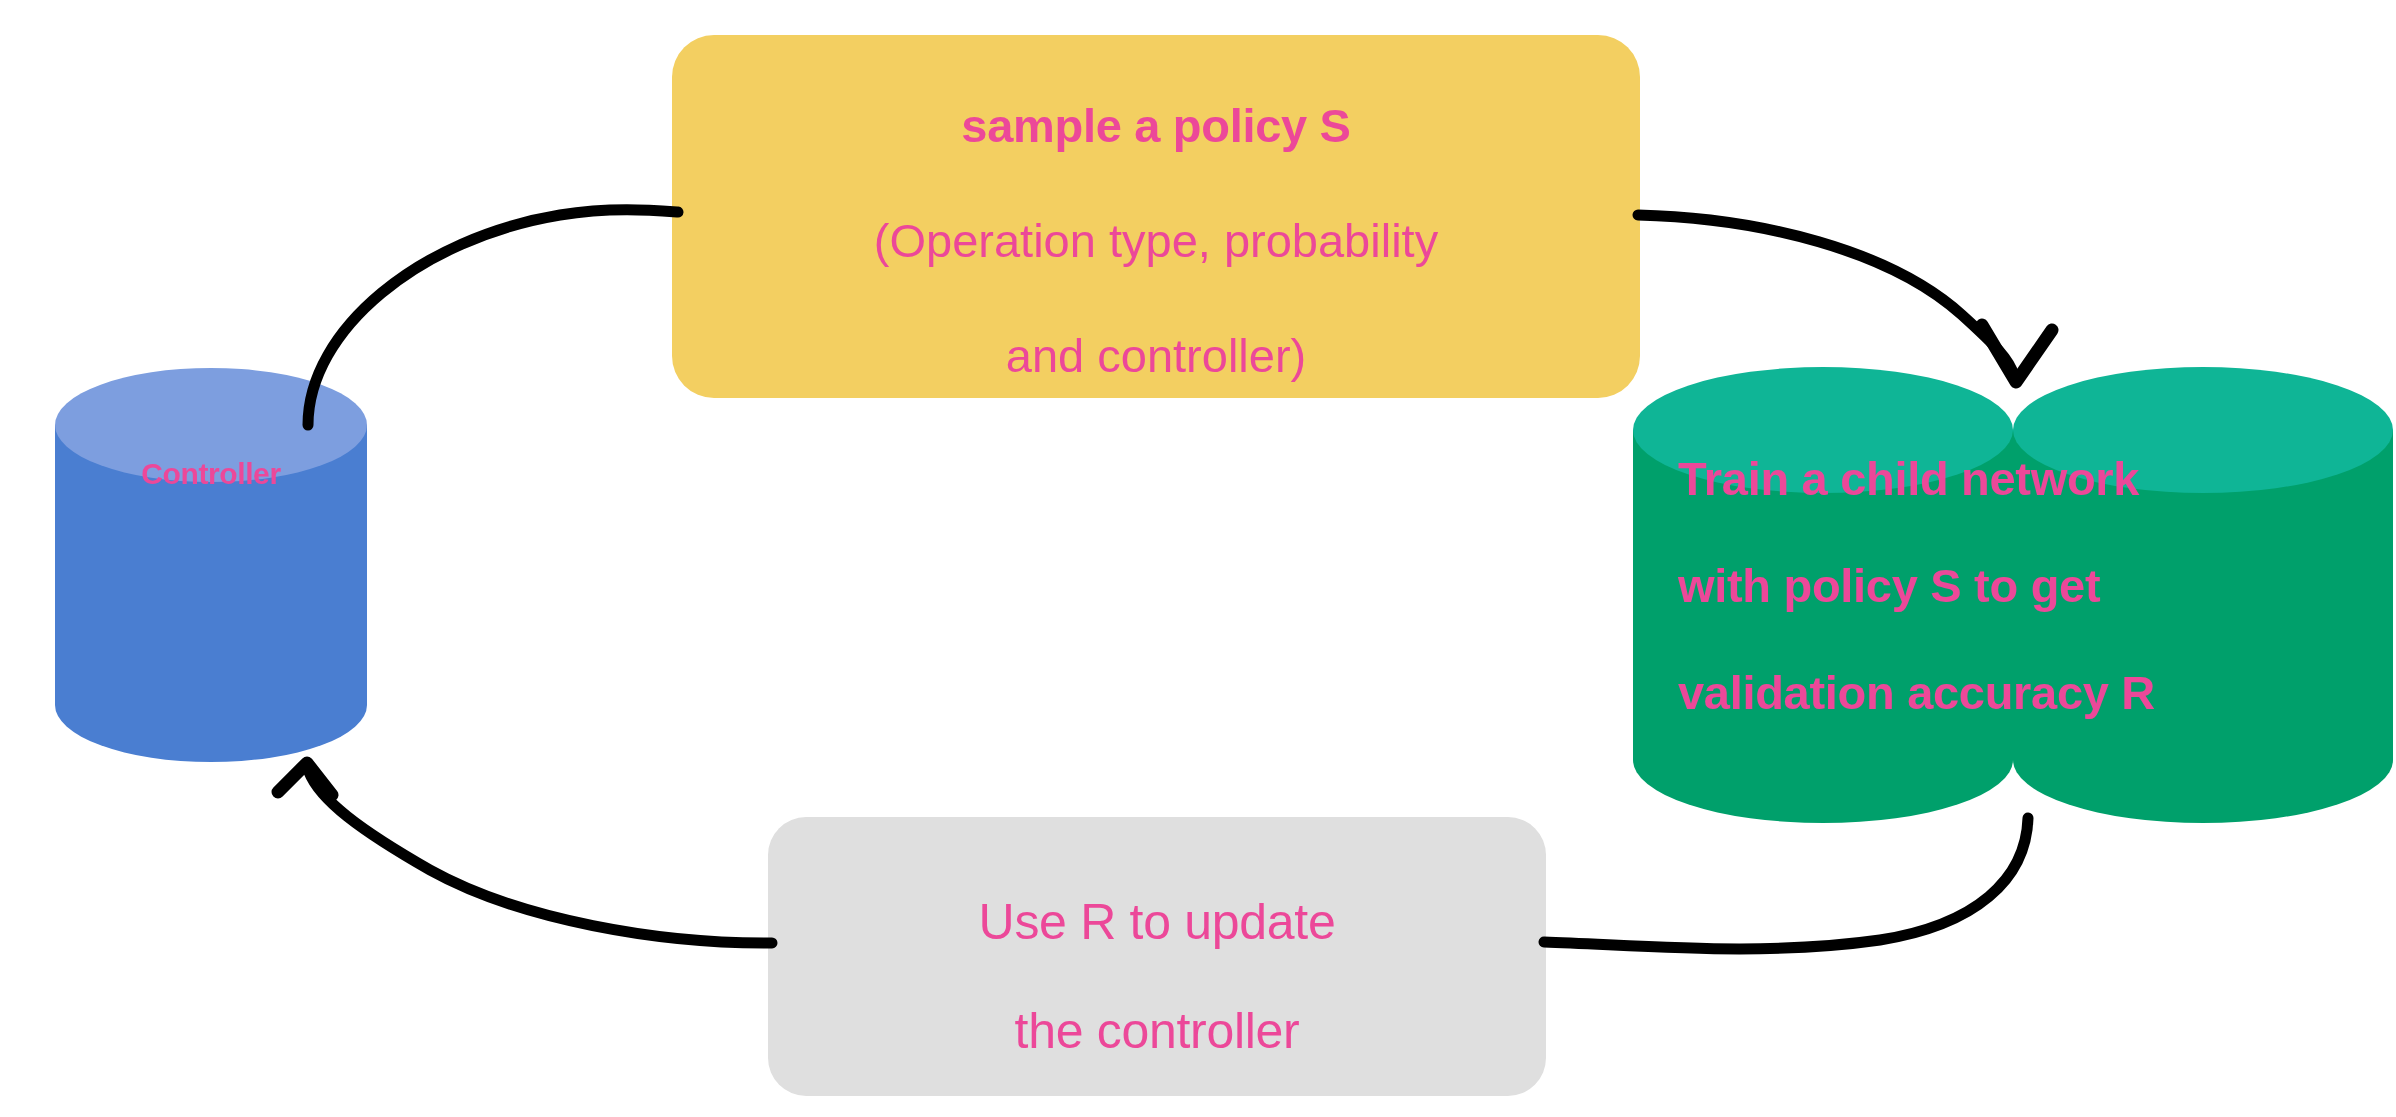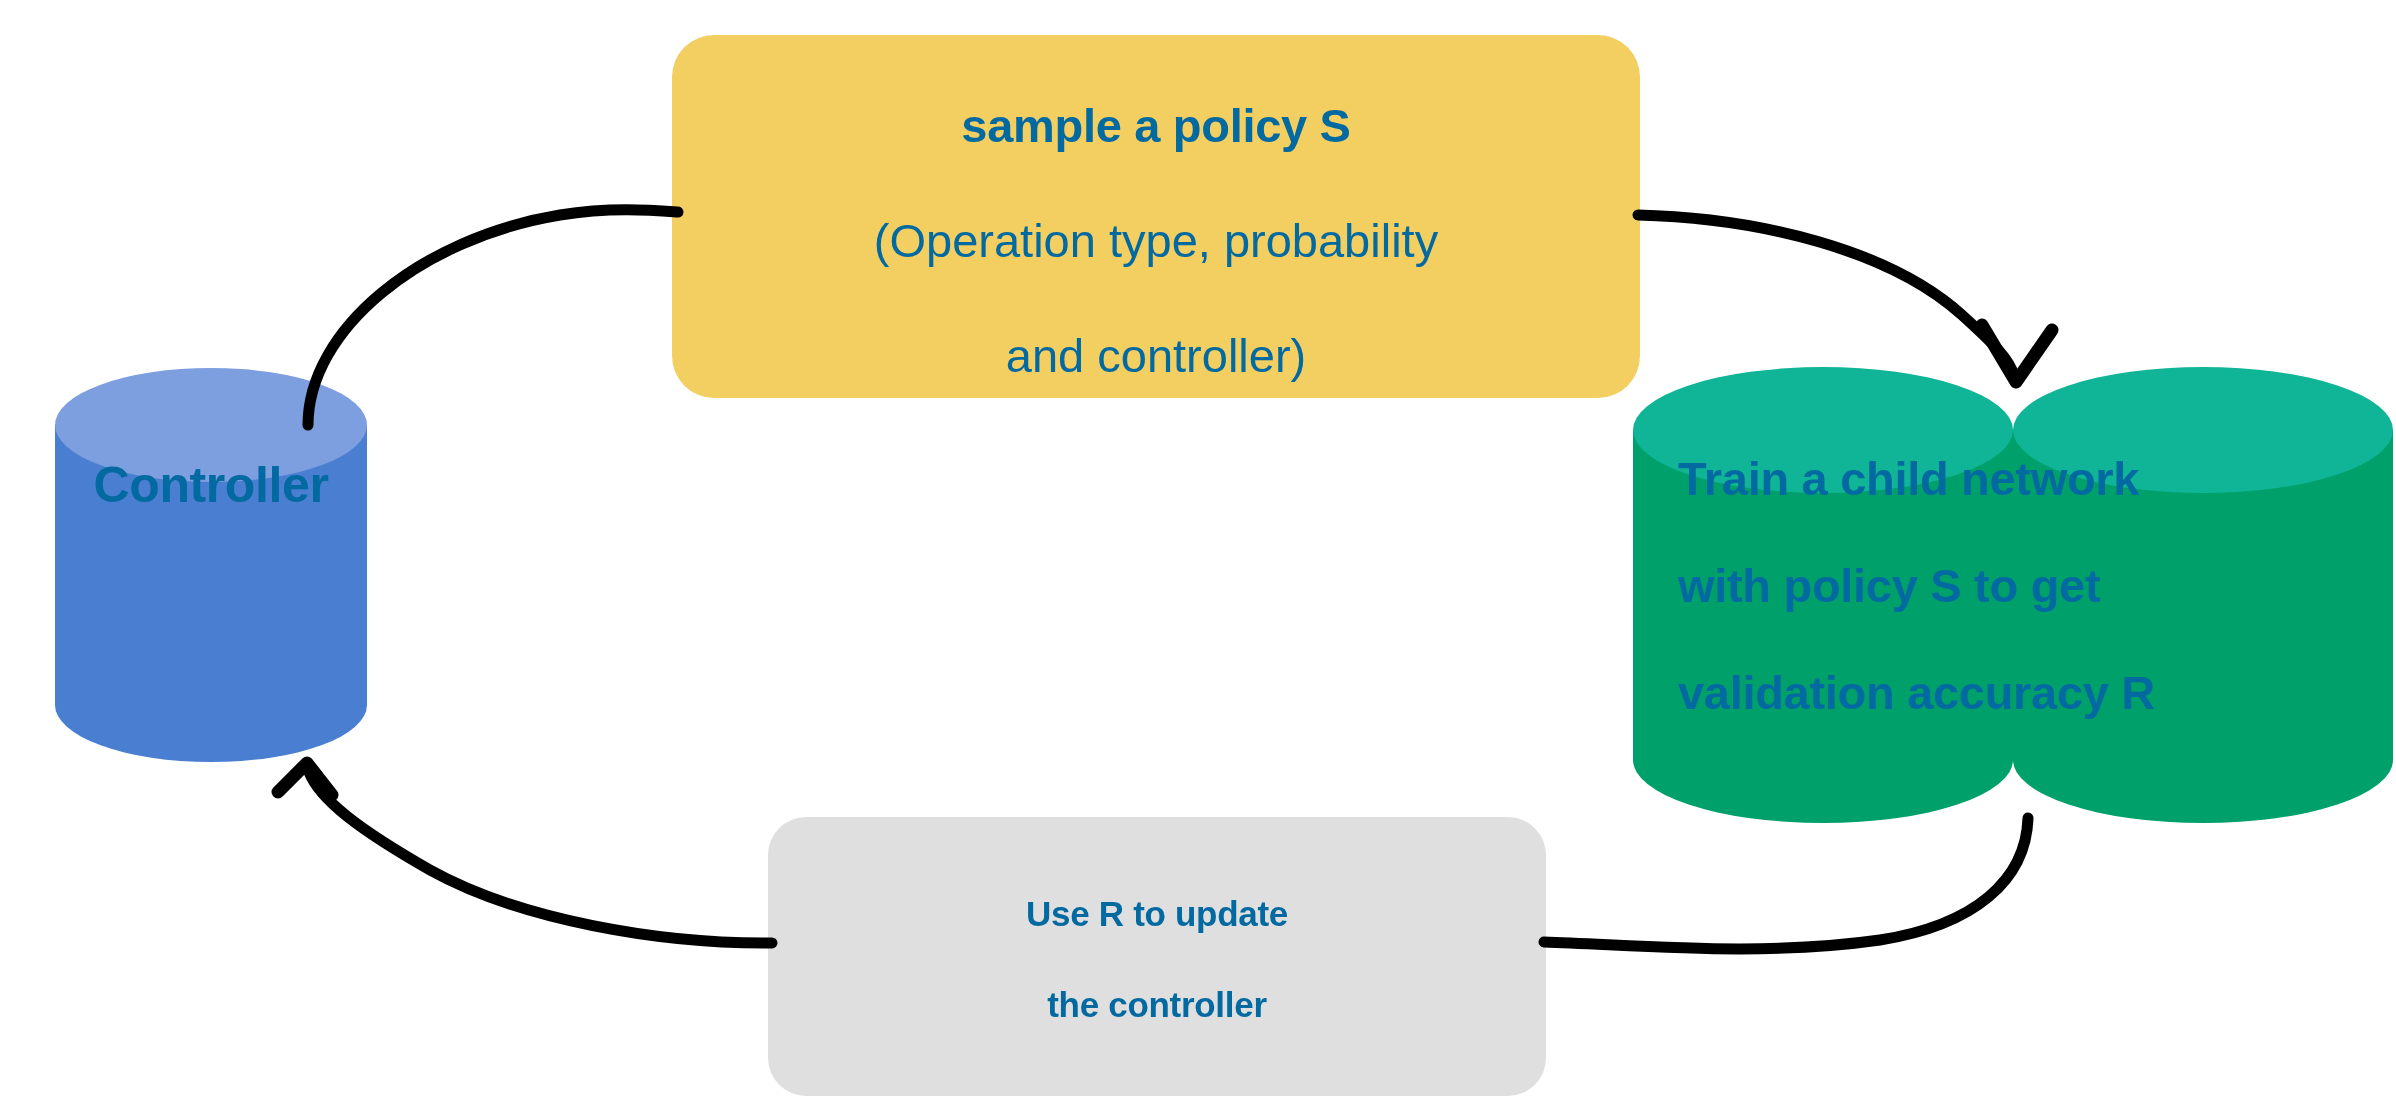--- a/index.html
+++ b/index.html
@@ -20,35 +20,35 @@
   #diagram-svg {
     position: absolute;
     left: 0;
     top: 0;
     width: 2396px;
     height: 1117px;
     display: block;
   }
   .node-text {
     position: absolute;
-    color: #0369a1;
+    color: #ec4899;
     line-height: 1.18;
     white-space: pre;
     user-select: none;
   }
 
   
   #controller-label {
     left: 55px;
     top: 418px;
     width: 312px;
     text-align: center;
   }
   #controller-label .title {
-    font-size: 50px;
+    font-size: 30px;
     font-weight: bold;
     display: block;
     letter-spacing: -0.4px;
   }
   #controller-label .sub {
     font-size: 46px;
     font-weight: normal;
     display: block;
     margin-top: 8px;
   }
@@ -89,22 +89,22 @@
   }
 
   
   #update-label {
     left: 768px;
     top: 855px;
     width: 778px;
     text-align: center;
   }
   #update-label .line {
-    font-size: 35px;
-    font-weight: bold;
+    font-size: 50px;
+    font-weight: normal;
     display: block;
     letter-spacing: -0.3px;
     margin-bottom: 12px;
   }
 </style>
 </head>
 <body>
 
 <div id="stage" style="background: rgb(255, 255, 255);">
 

